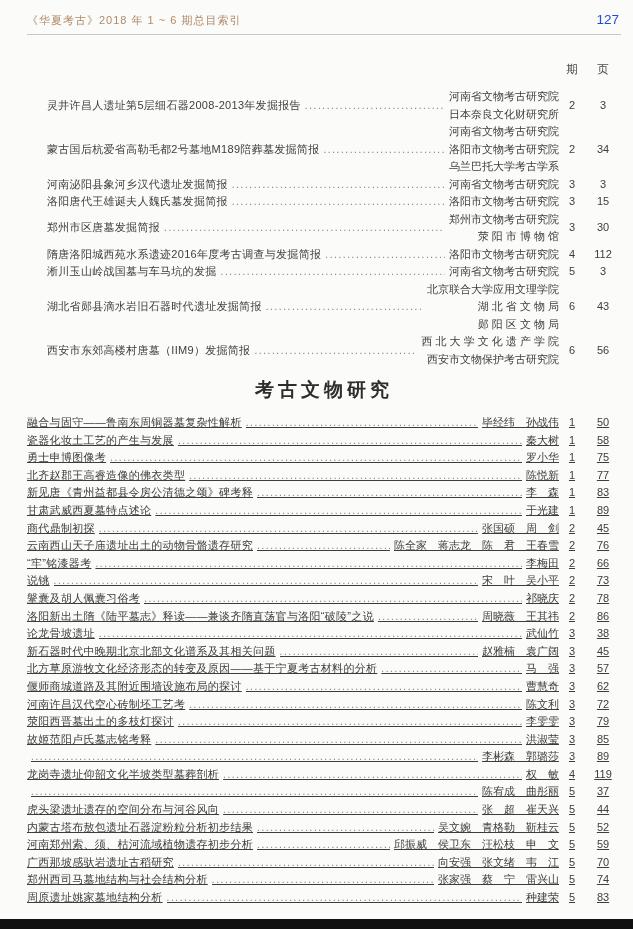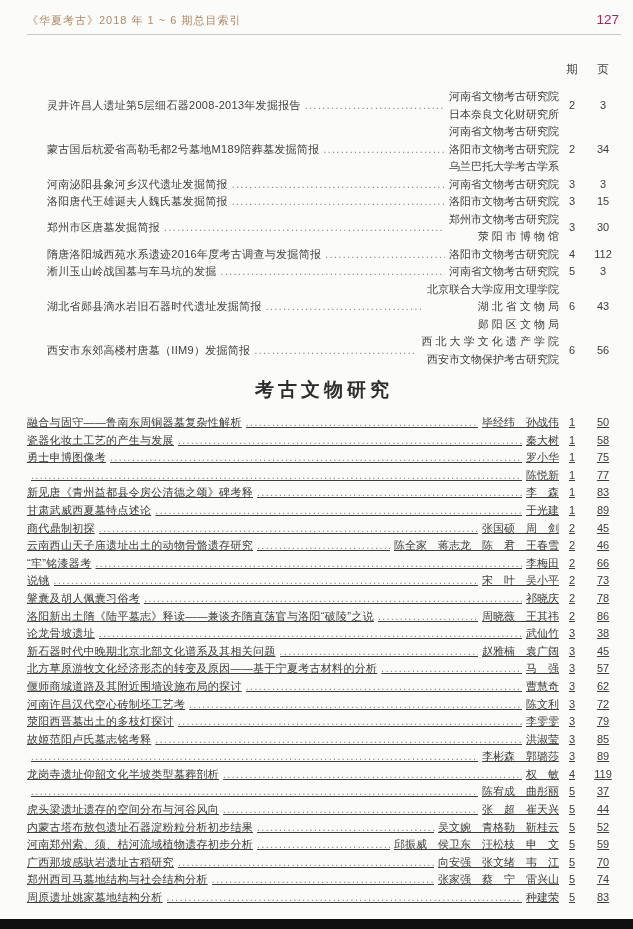--- a/index.html
+++ b/index.html
@@ -13,21 +13,21 @@
   }
   .page-inner{padding:8px 12px 0 27px;}
 
   
   .page-header{
     display:flex;justify-content:space-between;align-items:baseline;
     padding:4px 2px 6px 0;
     border-bottom:1px solid #c8c8c4;
   }
   .journal-title{font-size:11px;color:#b08a68;letter-spacing:1px;}
-  .folio{font-size:13.5px;color:#be185d;}
+  .folio{font-size:13.5px;color:#1d4ed8;}
 
   
   .colhead{
     display:flex;justify-content:flex-end;
     margin-top:27px;
     font-size:11.5px;color:#4a4a4a;
   }
 
   .ci{width:26px;text-align:center;flex:0 0 auto;}
   .cp{width:36px;text-align:center;flex:0 0 auto;}
@@ -199,20 +199,21 @@
 
   <div class="row">
     <span class="title">勇士申博图像考</span>
     <span class="leader"></span>
     <span class="authors">罗小华</span>
     <span class="ci num">1</span>
     <span class="cp num">75</span>
   </div>
 
   <div class="row">
+    <span class="title">北齐赵郡王高睿造像的佛衣类型</span>
     <span class="leader"></span>
     <span class="authors">陈悦新</span>
     <span class="ci num">1</span>
     <span class="cp num">77</span>
   </div>
 
   <div class="row">
     <span class="title">新见唐《青州益都县令房公清德之颂》碑考释</span>
     <span class="leader"></span>
     <span class="authors">李　森</span>
@@ -234,21 +235,21 @@
     <span class="authors">张国硕　周　剑</span>
     <span class="ci num">2</span>
     <span class="cp num">45</span>
   </div>
 
   <div class="row">
     <span class="title">云南西山天子庙遗址出土的动物骨骼遗存研究</span>
     <span class="leader"></span>
     <span class="authors">陈全家　蒋志龙　陈　君　王春雪</span>
     <span class="ci num">2</span>
-    <span class="cp num">46</span>
+    <span class="cp num">76</span>
   </div>
 
   <div class="row">
     <span class="title">“牢”铭漆器考</span>
     <span class="leader"></span>
     <span class="authors">李梅田</span>
     <span class="ci num">2</span>
     <span class="cp num">66</span>
   </div>
 

